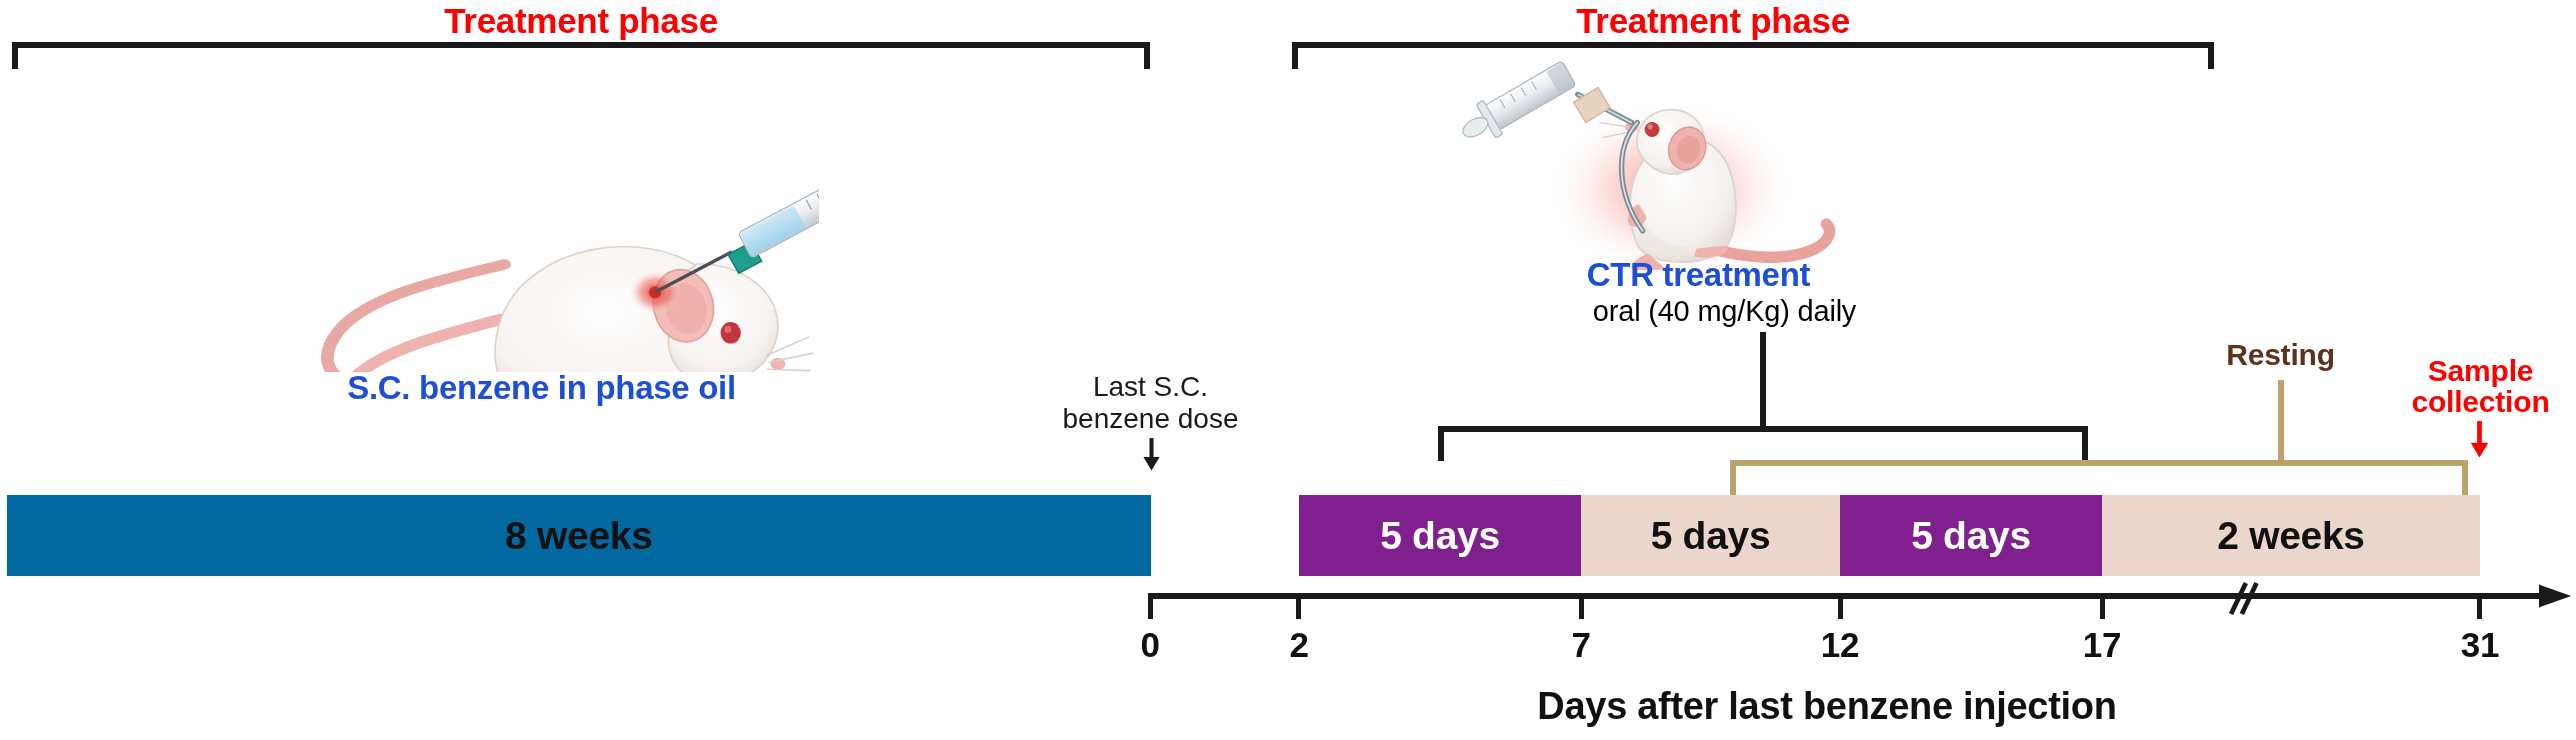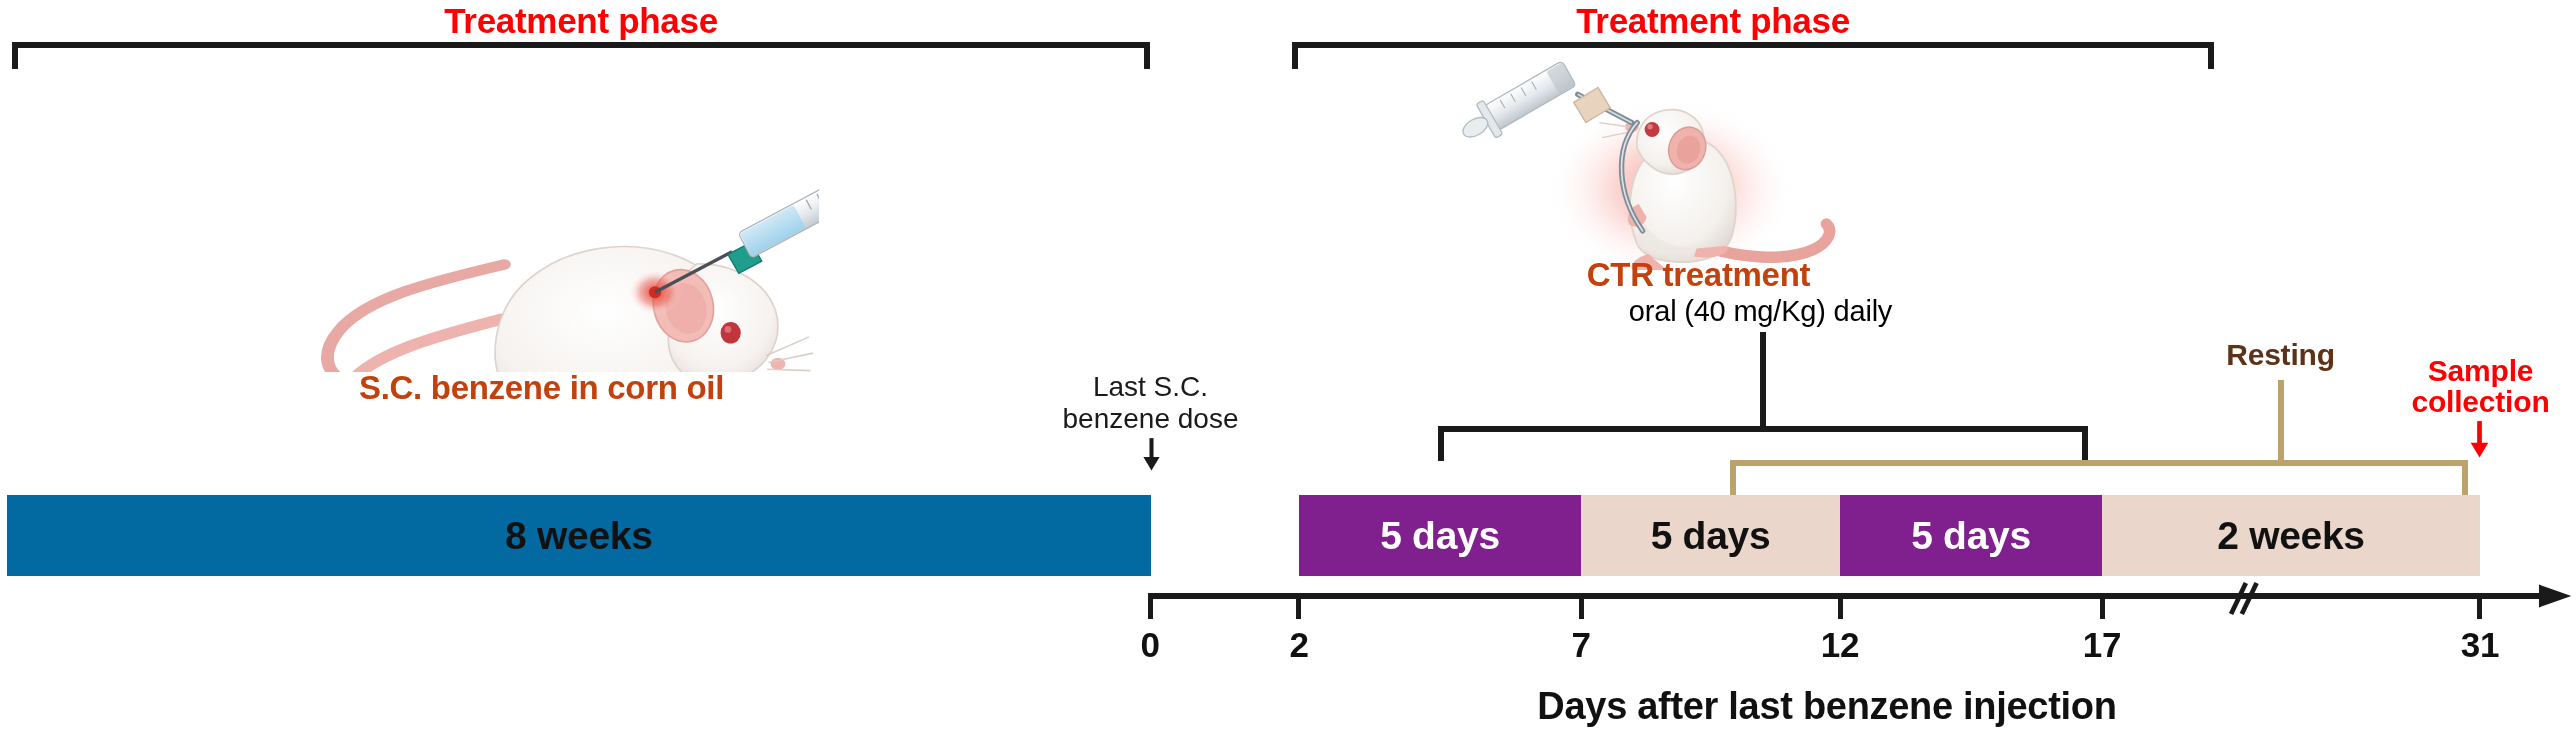--- a/index.html
+++ b/index.html
@@ -28,21 +28,21 @@
     border-top: 6px solid #1a1a1a;
     border-left: 6px solid #1a1a1a;
     border-right: 6px solid #1a1a1a;
     height: 27px;
   }
 
   
   .cap-bold {
     font-weight: bold;
     font-size: 33px;
-    color: #c2410c;
+    color: #1d4ed8;
     white-space: nowrap;
     text-align: center;
     letter-spacing: -0.3px;
   }
   .cap-reg {
     font-weight: normal;
     font-size: 29px;
     color: #000;
     white-space: nowrap;
     text-align: center;
@@ -215,21 +215,21 @@
         <g stroke="#9aa4ab" stroke-width="1.8">
           <line x1="818" y1="190" x2="818" y2="206"></line>
           <line x1="836" y1="190" x2="836" y2="206"></line>
           <line x1="854" y1="190" x2="854" y2="206"></line>
         </g>
         <rect x="880" y="176" width="10" height="62" rx="4" fill="#dfe5e9" stroke="#b4bdc3" stroke-width="2"></rect>
       </g>
     </svg>
   </div>
 
-  <div class="abs cap-bold" style="left:203px; top:369px; width:677px;">S.C. benzene in corn oil</div>
+  <div class="abs cap-bold" style="left:203px; top:369px; width:677px;">S.C. benzene in phase oil</div>
 
   <div class="abs cap-thin" style="left:1015px; top:403px; width:271px;">benzene dose</div>
   <div class="abs cap-thin" style="left:1015px; top:371px; width:271px;">Last S.C.</div>
   <div class="abs" style="left:1138px; top:438px; width:27px; height:34px;">
     <svg viewBox="0 0 40 50" width="27" height="34">
       <line x1="20" y1="0" x2="20" y2="32" stroke="#1a1a1a" stroke-width="6"></line>
       <polygon points="20,48 8,28 32,28" fill="#1a1a1a"></polygon>
     </svg>
   </div>
 
@@ -302,21 +302,21 @@
           <line x1="132" y1="36" x2="132" y2="50"></line>
           <line x1="150" y1="36" x2="150" y2="50"></line>
         </g>
         <rect x="62" y="24" width="12" height="58" rx="4" fill="#e2e8ec" stroke="#b4bdc3" stroke-width="2"></rect>
         <ellipse cx="44" cy="53" rx="20" ry="12" fill="#e8edf0" stroke="#b4bdc3" stroke-width="2"></ellipse>
       </g>
     </svg>
   </div>
 
   <div class="abs cap-bold" style="left:1475px; top:256px; width:447px;">CTR treatment</div>
-  <div class="abs cap-reg" style="left:1537px; top:295px; width:447px;">oral (40 mg/Kg) daily</div>
+  <div class="abs cap-reg" style="left:1501px; top:295px; width:447px;">oral (40 mg/Kg) daily</div>
 
   <div class="abs stem-black" style="left:1760px; top:332px; height:100px;"></div>
   <div class="abs conn-black" style="left:1438px; top:426px; width:650px;"></div>
 
   <div class="abs resting-label" style="left:2152px; top:338px; width:257px;">Resting</div>
   <div class="abs stem-tan" style="left:2278px; top:380px; height:85px;"></div>
   <div class="abs conn-tan" style="left:1730px; top:460px; width:738px;"></div>
 
   <div class="abs sample-label" style="left:2389px; top:355px; width:183px;">Sample</div>
   <div class="abs sample-label" style="left:2389px; top:386px; width:183px;">collection</div>

